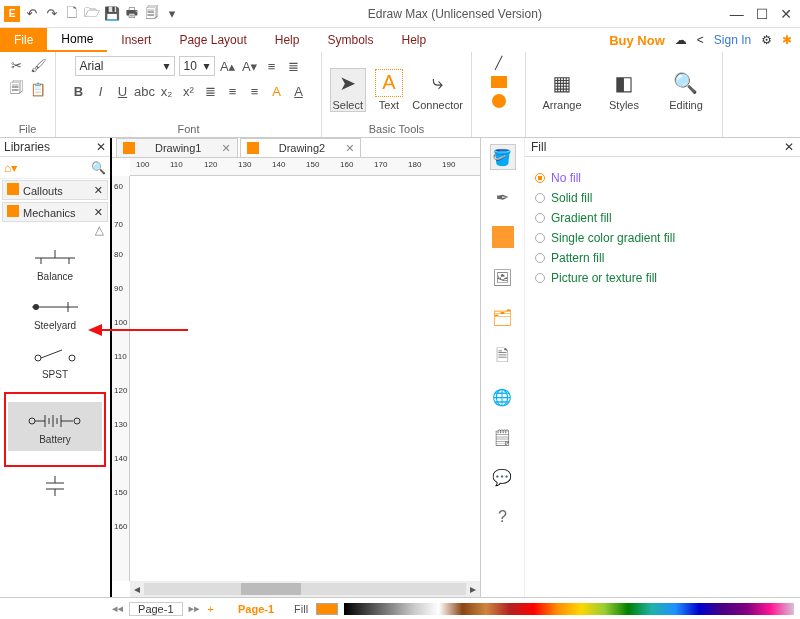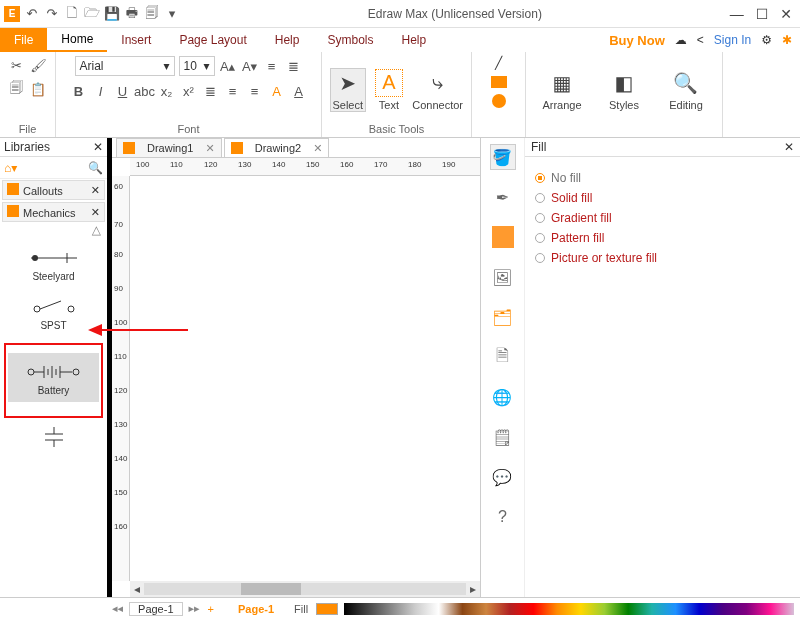--- a/index.html
+++ b/index.html
@@ -33,37 +33,37 @@
 .fontbox { border: 1px solid #ccc; height: 20px; width: 100px; padding: 0 4px; font-size: 12px; display: flex; align-items: center; }
 .sizebox { border: 1px solid #ccc; height: 20px; width: 36px; padding: 0 4px; font-size: 12px; display: flex; align-items: center; }
 .smbtn { width: 18px; height: 18px; display: flex; align-items: center; justify-content: center; font-size: 13px; color: #555; }
 .rowflex { display: flex; align-items: center; gap: 4px; }
 .stackrows { display: flex; flex-direction: column; gap: 4px; }
 
 
 .main { display: flex; height: calc(619px - 28px - 24px - 86px - 22px); }
 
 
-.libs { width: 112px; border-right: 5px solid #000000; display: flex; flex-direction: column; }
+.libs { width: 112px; border-right: 2px solid #000000; display: flex; flex-direction: column; }
 .libs .hdr { padding: 2px 4px; font-size: 12px; color: #333; display: flex; align-items: center; justify-content: space-between; border-bottom: 1px solid #ddd; }
 .libs .toolrow { display: flex; align-items: center; gap: 4px; padding: 2px 4px; border-bottom: 1px solid #eee; height: 22px; }
 .libs .toolrow .search { flex: 1; }
 .libs .cat { background:#f3f3f3; border: 1px solid #ddd; margin: 1px 2px; padding: 2px 4px; font-size: 11px; display: flex; align-items: center; justify-content: space-between; }
 .libs .cat .lefticon { width: 12px; height: 12px; background:#ff8c00; display:inline-block; margin-right:4px; }
 .shapes { flex: 1; overflow: hidden; padding: 2px 4px; }
 .shape { text-align: center; font-size: 10px; color: #333; margin: 6px 0 12px 0; }
 .shape .sym { height: 26px; display: flex; align-items: center; justify-content: center; }
 .highlight { border: 2px solid #e11; padding: 2px; margin: 2px 0; }
 .selbox { background: #dcdcdc; padding: 6px 2px; }
 .libs .footer { border-top: 1px solid #ddd; display: flex; font-size: 11px; padding: 2px 4px; gap: 8px; }
 
 
 .docarea { flex: 1; display: flex; flex-direction: column; }
 .doctabs { height: 20px; border-bottom: 1px solid #ccc; display: flex; align-items: center; gap: 2px; padding-left: 4px; }
-.doctab { display: flex; align-items: center; gap: 12px; padding: 0 6px; height: 19px; border: 1px solid #ccc; border-bottom: none; background: #f5f5f5; font-size: 11px; }
+.doctab { display: flex; align-items: center; gap: 20px; padding: 0 6px; height: 19px; border: 1px solid #ccc; border-bottom: none; background: #f5f5f5; font-size: 11px; }
 .doctab .dico { width: 12px; height: 12px; background: #ff8c00; }
 .doctab .close { color: #888; }
 .doctab.active { background: #fff; }
 .canvaswrap { flex: 1; position: relative; overflow: hidden; }
 .hruler { position: absolute; left: 18px; top: 0; right: 0; height: 18px; background: #f8f8f8; border-bottom: 1px solid #ccc; font-size: 8px; }
 .vruler { position: absolute; left: 0; top: 18px; width: 18px; bottom: 16px; background: #f8f8f8; border-right: 1px solid #ccc; font-size: 8px; }
 .hruler span { position: absolute; top: 2px; }
 .vruler span { position: absolute; left: 2px; }
 .canvas { position: absolute; left: 18px; top: 18px; right: 0; bottom: 16px; background: #fff; }
 .hscroll { position: absolute; left: 18px; right: 0; bottom: 0; height: 16px; background: #eee; display: flex; align-items: center; }
@@ -74,24 +74,24 @@
 
 
 .fillpanel { width: 320px; border-left: 1px solid #ccc; display: flex; }
 .fillicons { width: 44px; border-right: 1px solid #eee; display: flex; flex-direction: column; align-items: center; padding-top: 6px; gap: 14px; }
 .fillicons .fi { width: 26px; height: 26px; display: flex; align-items: center; justify-content: center; font-size: 16px; color: #666; }
 .fillicons .fi.active { background:#f0f0f0; border:1px solid #ccc; }
 .fillicons .swatch { width: 22px; height: 22px; background: #ff9a2e; }
 .fillbody { flex: 1; }
 .fillhdr { display: flex; justify-content: space-between; padding: 2px 6px; font-size: 12px; border-bottom: 1px solid #ddd; }
 .radlist { padding: 8px 10px; }
-.rad { display: flex; align-items: center; gap: 6px; font-size: 12px; color: #b91c1c; margin: 6px 0; }
+.rad { display: flex; align-items: center; gap: 6px; font-size: 12px; color: #15803d; margin: 6px 0; }
 .rad .dot { width: 10px; height: 10px; border: 1px solid #aaa; border-radius: 50%; }
 .rad.sel .dot { border-color: #ff8c00; background: radial-gradient(circle,#ff8c00 40%,transparent 45%); }
-.rad.sel { color: #737373; }
+.rad.sel { color: #8b5cf6; }
 
 
 .bottom { position: absolute; left: 0; right: 0; bottom: 0; height: 22px; border-top: 1px solid #ccc; display: flex; align-items: center; font-size: 11px; }
 .pagetab { background: #fff; border: 1px solid #ccc; padding: 0 8px; margin-left: 100px; }
 .pagetab2 { color: #ff8c00; font-weight: bold; margin-left: 24px; }
 .colorstrip { flex: 1; height: 12px; margin: 0 6px; background: linear-gradient(to right,#000,#444,#888,#ccc,#fff,#8b4513,#cd853f,#b22222,#ff0000,#ff8c00,#ffd700,#9acd32,#008000,#20b2aa,#1e90ff,#0000cd,#4b0082,#800080,#ff1493,#d8bfd8); }
 .orangebox { width: 22px; height: 12px; background: #ff8c00; border: 1px solid #aaa; }
 </style>
 </head>
 <body>
@@ -249,20 +249,31 @@
       <span>✕</span>
     </div>
     <div class="cat">
       <span><span class="lefticon"></span><span>Mechanics</span></span>
       <span>✕</span>
     </div>
     <div style="text-align:right;padding:0 6px;color:#888;">△</div>
     <div class="shapes">
       <div class="shape">
         <div class="sym">
+            <svg width="40" height="16">
+              <line x1="0" y1="8" x2="40" y2="8" stroke="#333"></line>
+              <line x1="20" y1="0" x2="20" y2="8" stroke="#333"></line>
+              <line x1="6" y1="8" x2="6" y2="14" stroke="#333"></line>
+              <line x1="34" y1="8" x2="34" y2="14" stroke="#333"></line>
+            </svg>
+          </div>
+        <div>Balance</div>
+      </div>
+      <div class="shape">
+        <div class="sym">
             <svg width="46" height="14">
               <line x1="0" y1="7" x2="46" y2="7" stroke="#333"></line>
               <circle cx="4" cy="7" r="3" fill="#333"></circle>
               <line x1="36" y1="2" x2="36" y2="12" stroke="#333"></line>
             </svg>
           </div>
         <div>Steelyard</div>
       </div>
       <div class="shape">
         <div class="sym">
@@ -383,20 +394,24 @@
         <div class="rad">
             <span class="dot"></span>
             <span>Solid fill</span>
           </div>
         <div class="rad">
             <span class="dot"></span>
             <span>Gradient fill</span>
           </div>
         <div class="rad">
             <span class="dot"></span>
+            <span>Single color gradient fill</span>
+          </div>
+        <div class="rad">
+            <span class="dot"></span>
             <span>Pattern fill</span>
           </div>
         <div class="rad">
             <span class="dot"></span>
             <span>Picture or texture fill</span>
           </div>
       </div>
     </div>
   </div>
 </div>

